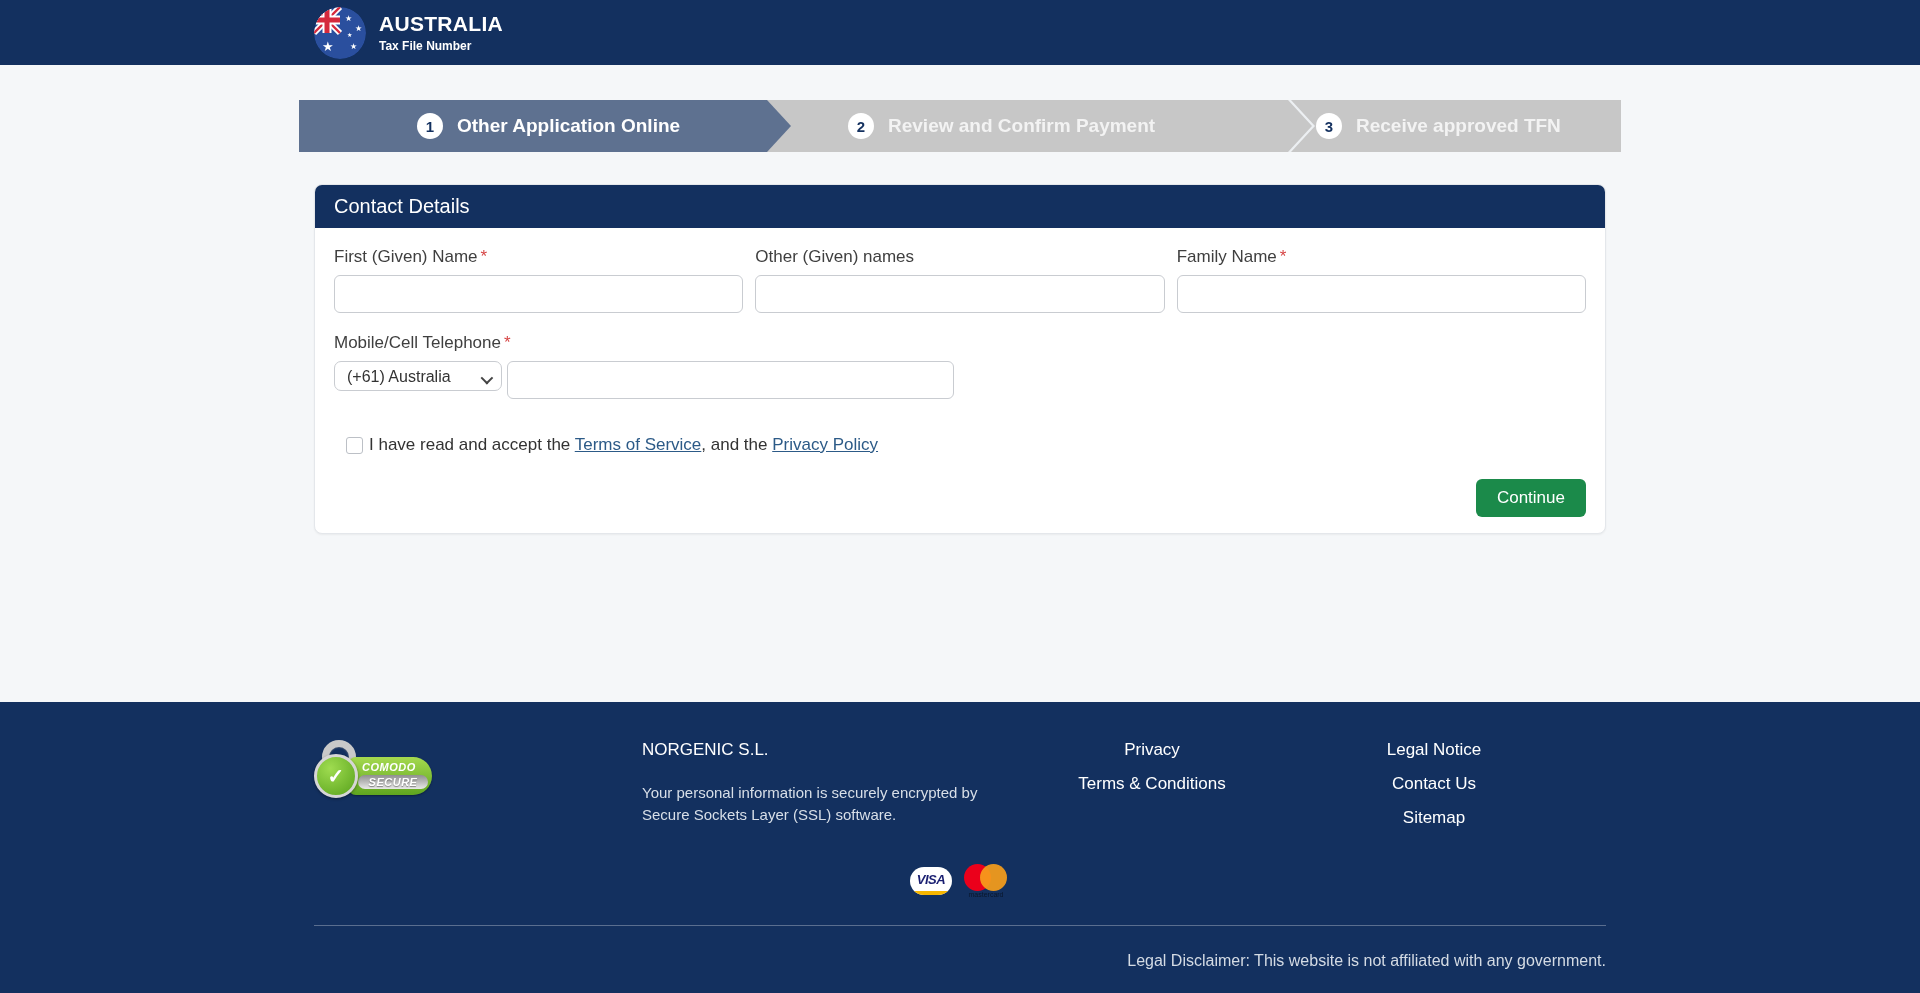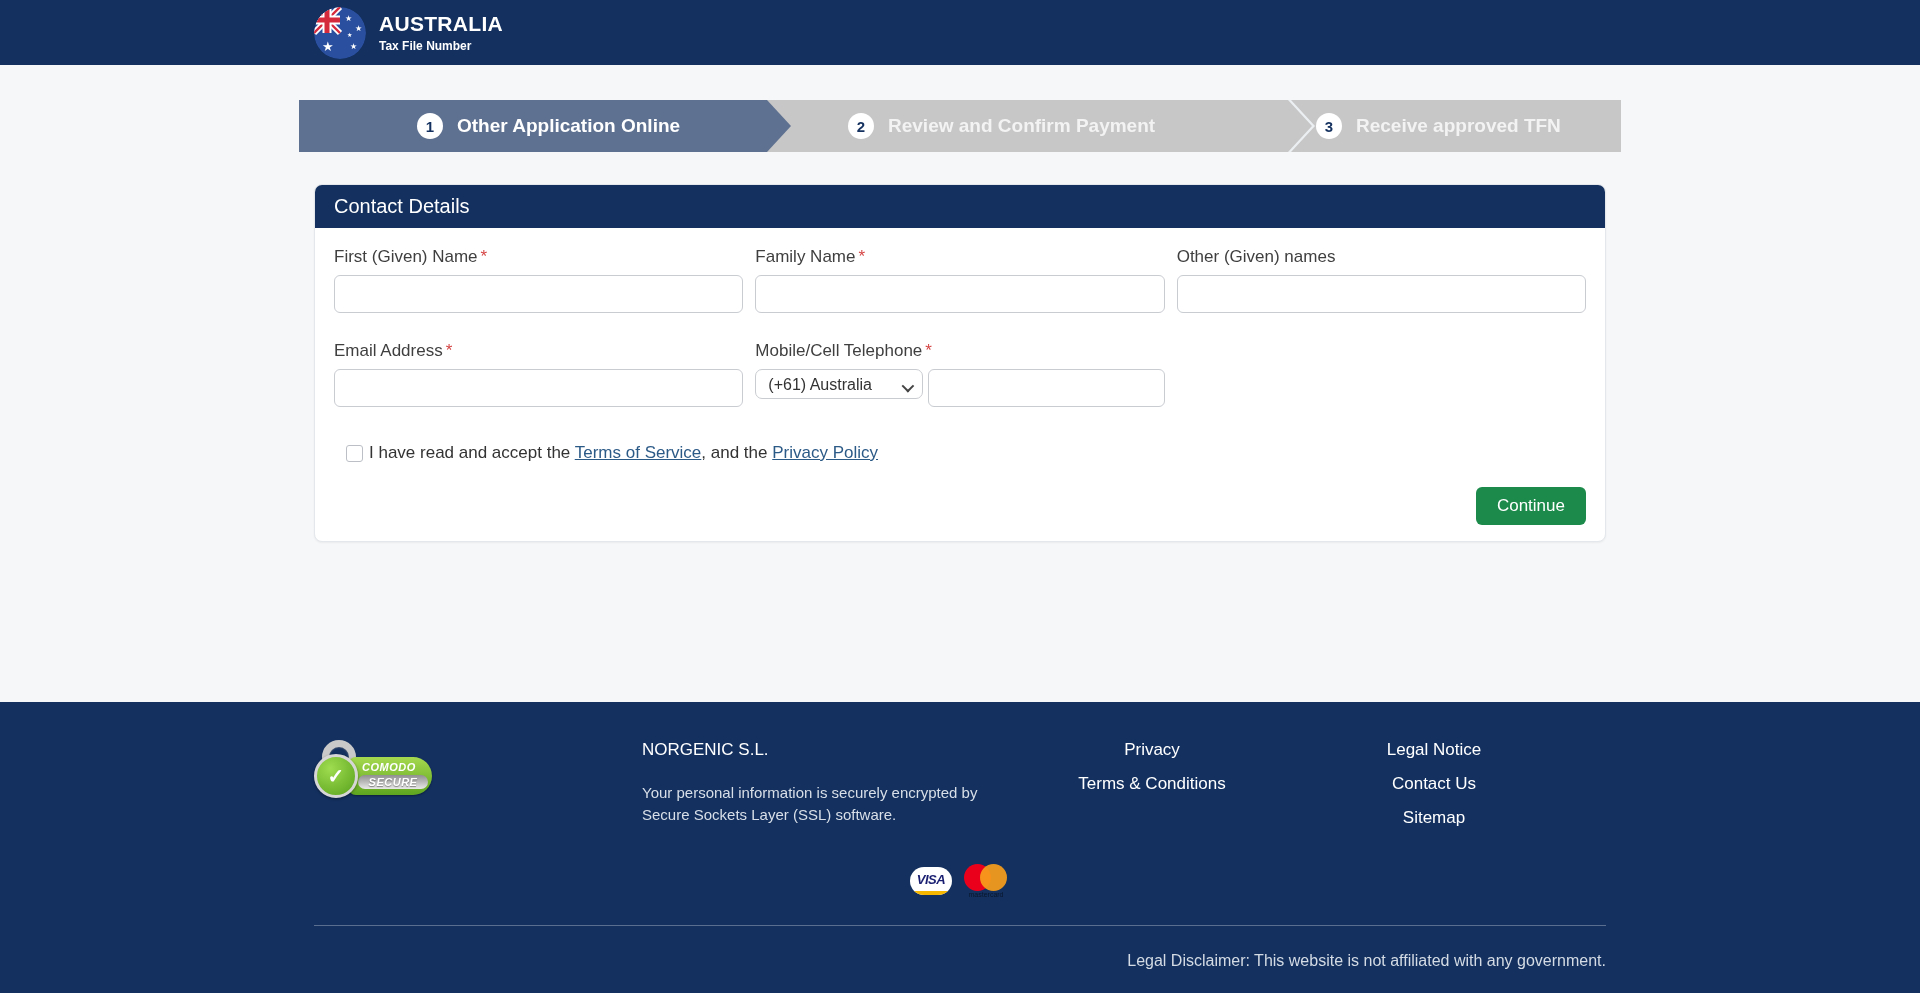--- a/index.html
+++ b/index.html
@@ -47,21 +47,21 @@
 
   
   .card {
     margin:32px 15px 0; background:#fff; border:1px solid #e4e7eb; border-radius:8px;
     box-shadow:0 1px 2px rgba(0,0,0,.05); overflow:hidden;
   }
   .card-header { background:#13305f; height:43px; display:flex; align-items:center; padding:0 19px; }
   .card-title { color:#fff; font-size:20px; font-weight:500;text-align:center; }
   .card-body { padding:19px 19px 16px; }
 
-  .form-row { display:flex; gap:12px; margin-bottom:28px;align-items:flex-end; }
+  .form-row { display:flex; gap:12px; margin-bottom:20px;align-items:flex-end; }
   .form-col { flex:1 1 0; min-width:0; }
   .field-label { display:block; font-size:17px; color:#3f3f3f; margin-bottom:8px; }
   .req { color:#d64545; margin-left:3px; }
   .text-input {
     width:100%; height:38px; border:1px solid #c9ccd1; border-radius:6px;
     padding:0 12px; font-size:16px; font-family:"Liberation Sans",sans-serif;
     background:#fff; color:#333; outline:none;
   }
   .phone-group { display:flex; gap:5px; }
   .select-wrap { position:relative; width:168px; flex:0 0 auto; }
@@ -218,39 +218,33 @@
 
         <div class="form-row">
           <div class="form-col">
             <label class="field-label">
               <span>First (Given) Name</span><span class="req">*</span>
             </label>
             <input class="text-input" type="text" style="">
           </div>
           <div class="form-col">
             <label class="field-label">
-              <span>Family Name</span><span class="req">*</span>
+              <span>Other (Given) names</span>
             </label>
             <input class="text-input" type="text" style="">
           </div>
           <div class="form-col">
             <label class="field-label">
-              <span>Other (Given) names</span>
+              <span>Family Name</span><span class="req">*</span>
             </label>
             <input class="text-input" type="text" style="">
           </div>
         </div>
 
         <div class="form-row">
-          <div class="form-col">
-            <label class="field-label">
-              <span>Email Address</span><span class="req">*</span>
-            </label>
-            <input class="text-input" type="text" style="">
-          </div>
           <div class="form-col">
             <label class="field-label">
               <span>Mobile/Cell Telephone</span><span class="req">*</span>
             </label>
             <div class="phone-group">
               <span class="select-wrap">
                 <select class="select-input">
                   <option>(+61) Australia</option>
                 </select>
                 <span class="select-chevron"></span>

